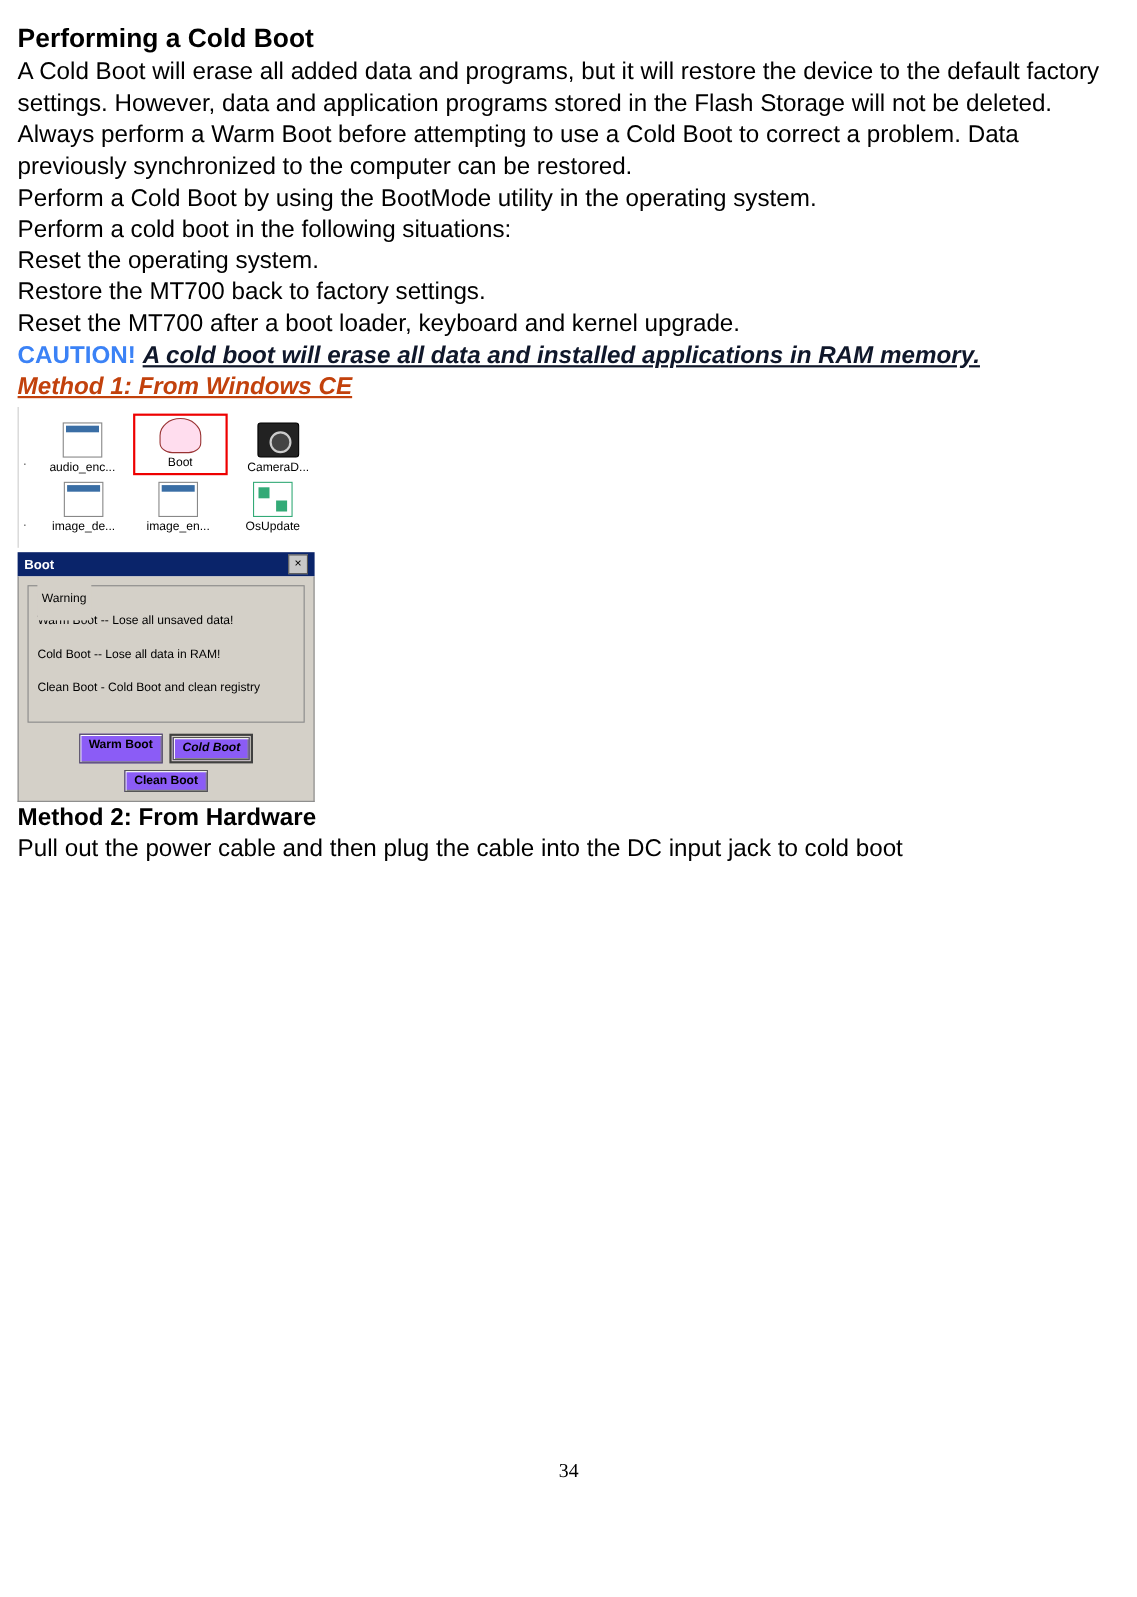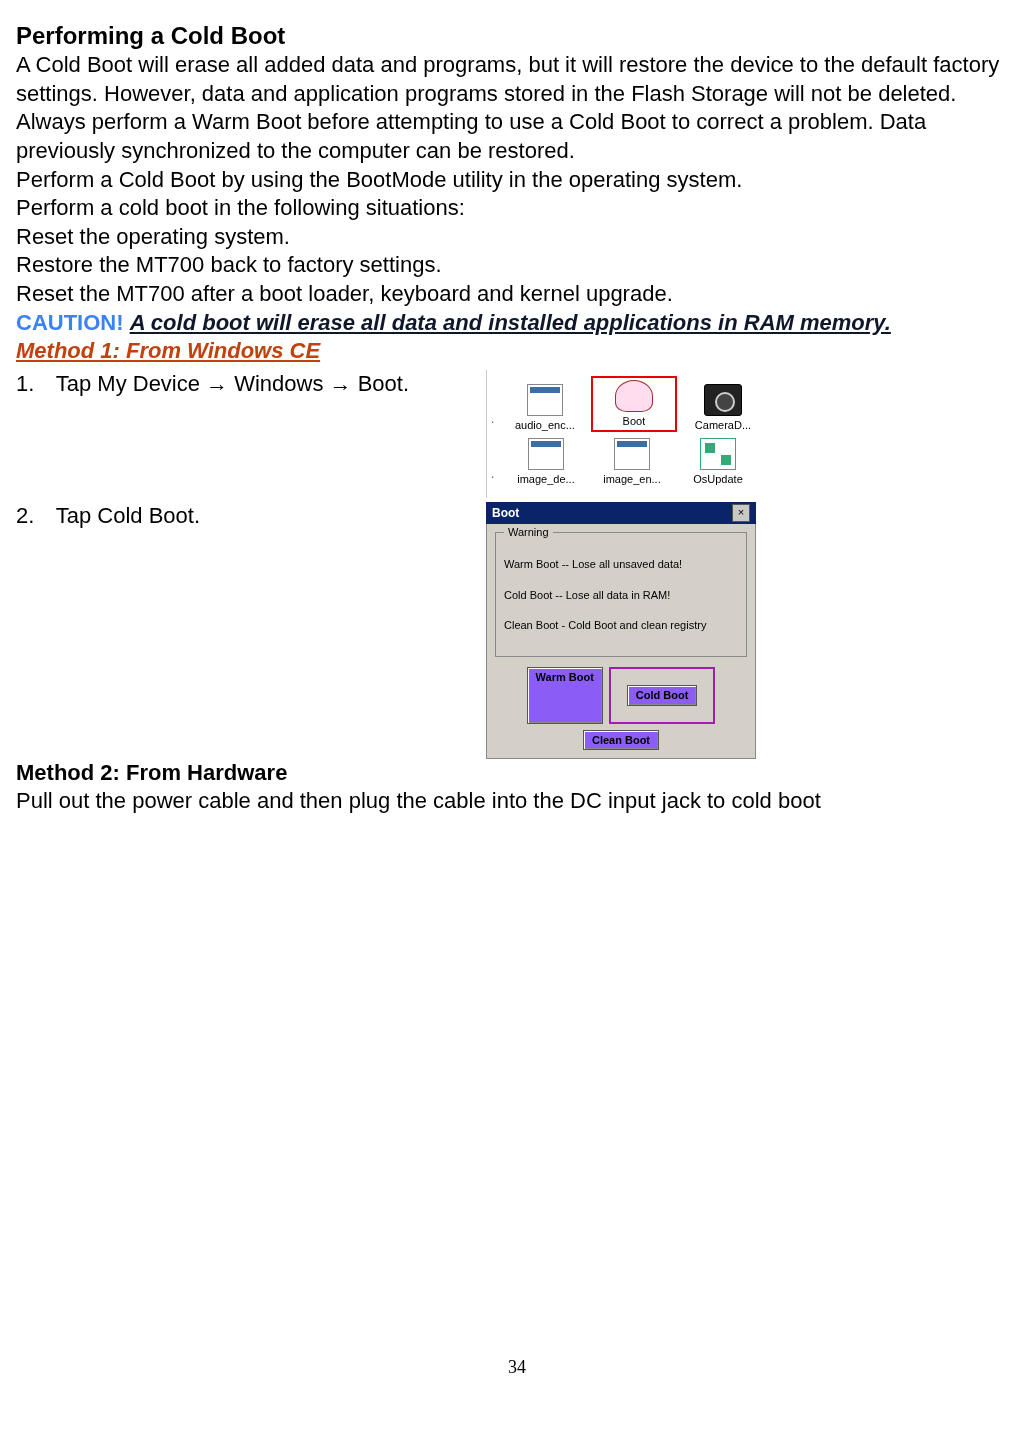--- a/index.html
+++ b/index.html
@@ -181,43 +181,44 @@
       border: 1px solid #888;
       padding: 8px;
       position: relative;
       margin-bottom: 10px;
     }
     .fieldset-legend {
       position: absolute;
       top: -8px;
       left: 8px;
       background: #d4d0c8;
-      padding: 0 4px;
+      padding: 12px 4px;
       font-size: 11px;
     }
     .fieldset p {
       margin: 16px 0;
       font-size: 11px;
     }
     .dlg-buttons {
       display: flex;
       gap: 6px;
       justify-content: center;
     }
     .dlg-btn {
       border: 1px solid #555;
       background: #8b5cf6;
       padding: 2px 8px;
       font-size: 11px;
       font-weight: bold;
       box-shadow: inset 1px 1px 0 #fff, inset -1px -1px 0 #888;
     }
     .cold-highlight {
-      border: 2px solid #a21caf;
-      padding: 16px;
+      border: 2px solid #404040;
+      padding: 1px;
+      font-style: italic;
     }
     .page-number {
       text-align: center;
       font-family: 'Times New Roman', serif;
       font-size: 18px;
       margin-top: 540px;
     }
   </style>
 </head>
 <body>
@@ -233,24 +234,20 @@
 
 <div>
   <span class="caution-label">CAUTION!</span>
   <span> </span>
   <span class="caution-text">A cold boot will erase all data and installed applications in RAM memory.</span>
 </div>
 
 <div class="method1-title">Method 1: From Windows CE</div>
 
 <div class="step-row">
-  <div class="step-text">
-    <span class="step-num">1.</span>
-    <span>Tap My Device  →  Windows  →  Boot.</span>
-  </div>
   <div class="fig figure1">
     <div class="icon-row">
       <div class="dot-cell">.</div>
       <div class="icon-cell">
         <div class="win-icon"></div>
         <div class="icon-label">audio_enc...</div>
       </div>
       <div class="highlight-box">
         <div class="icon-cell">
           <div class="boot-hand"></div>
@@ -274,24 +271,20 @@
       </div>
       <div class="icon-cell">
         <div class="net-icon"></div>
         <div class="icon-label">OsUpdate</div>
       </div>
     </div>
   </div>
 </div>
 
 <div class="step-row">
-  <div class="step-text">
-    <span class="step-num">2.</span>
-    <span>Tap Cold Boot.</span>
-  </div>
   <div class="fig figure2">
     <div class="dlg-title">
       <span>Boot</span>
       <div class="dlg-close">×</div>
     </div>
     <div class="dlg-body">
       <div class="fieldset">
         <div class="fieldset-legend">Warning</div>
         <p>Warm Boot -- Lose all unsaved data!</p>
         <p>Cold Boot -- Lose all data in RAM!</p>

